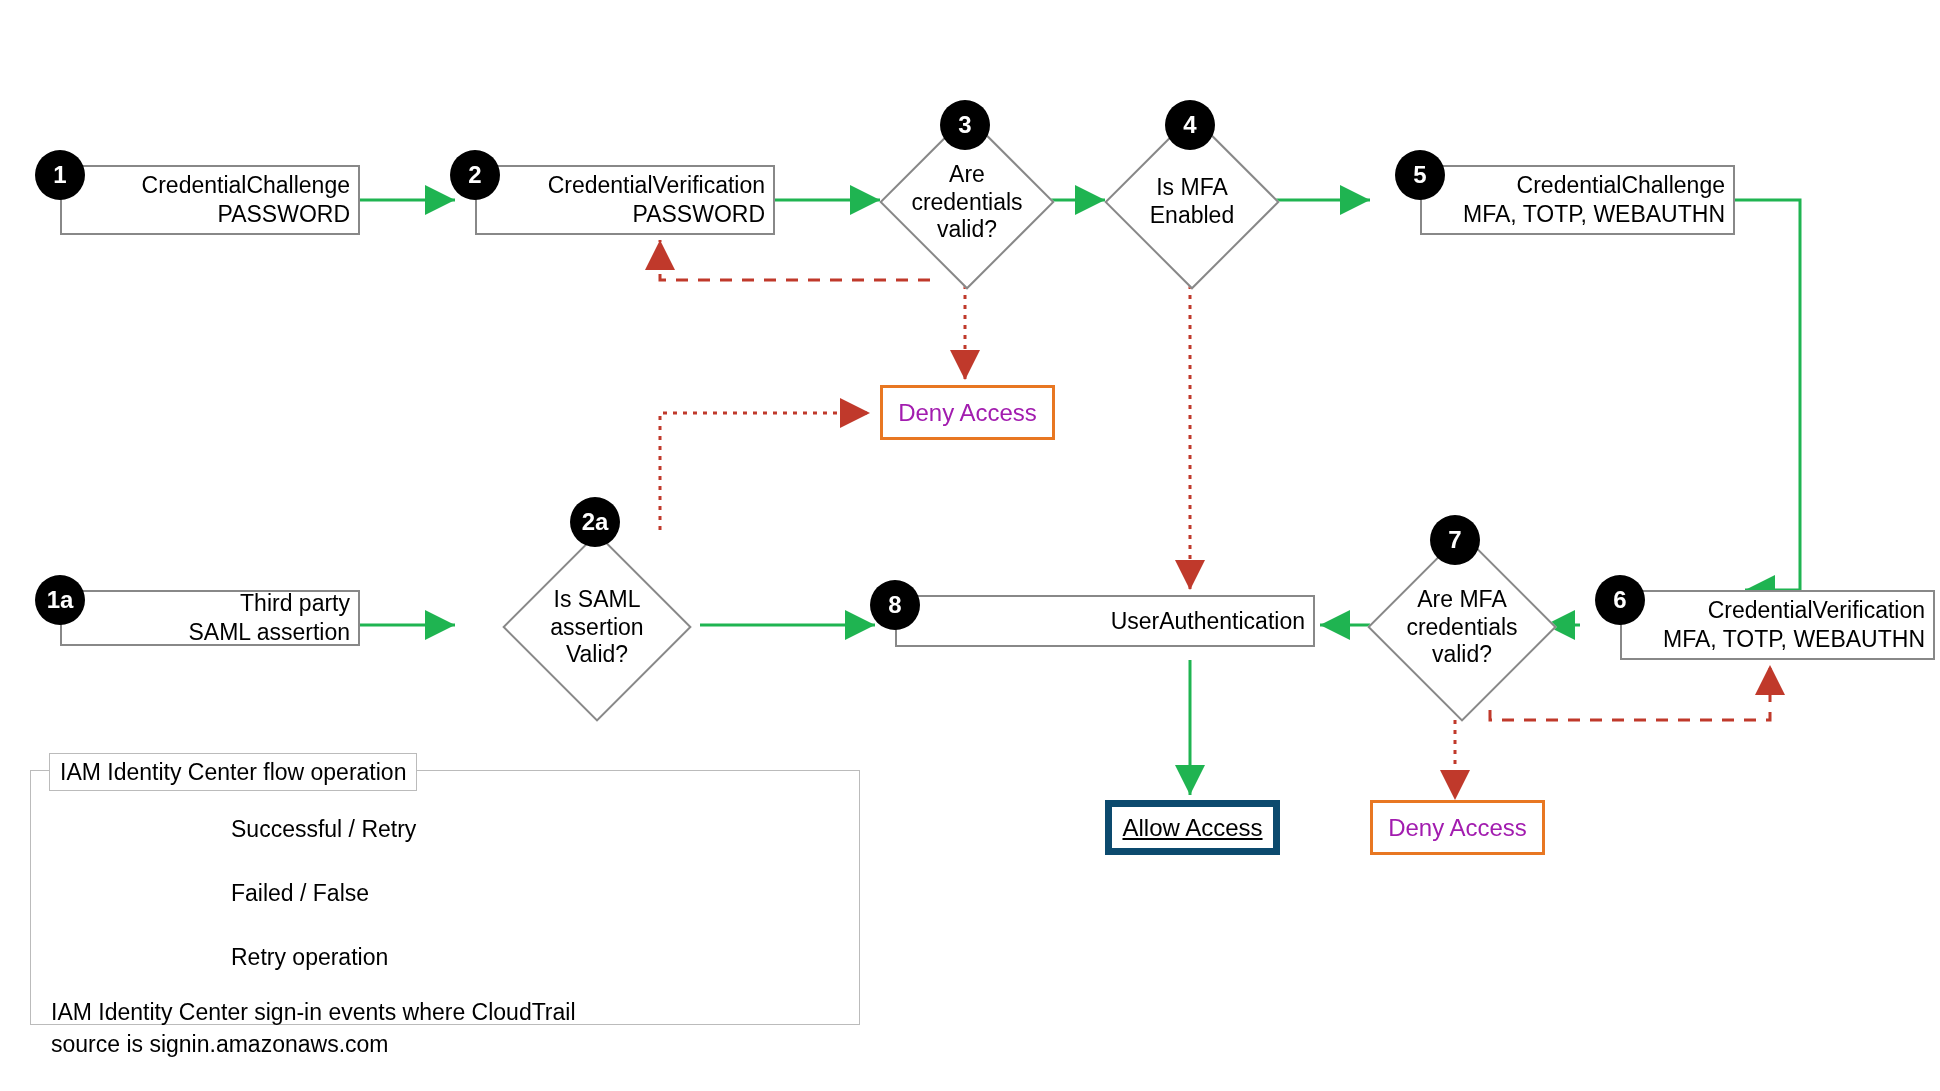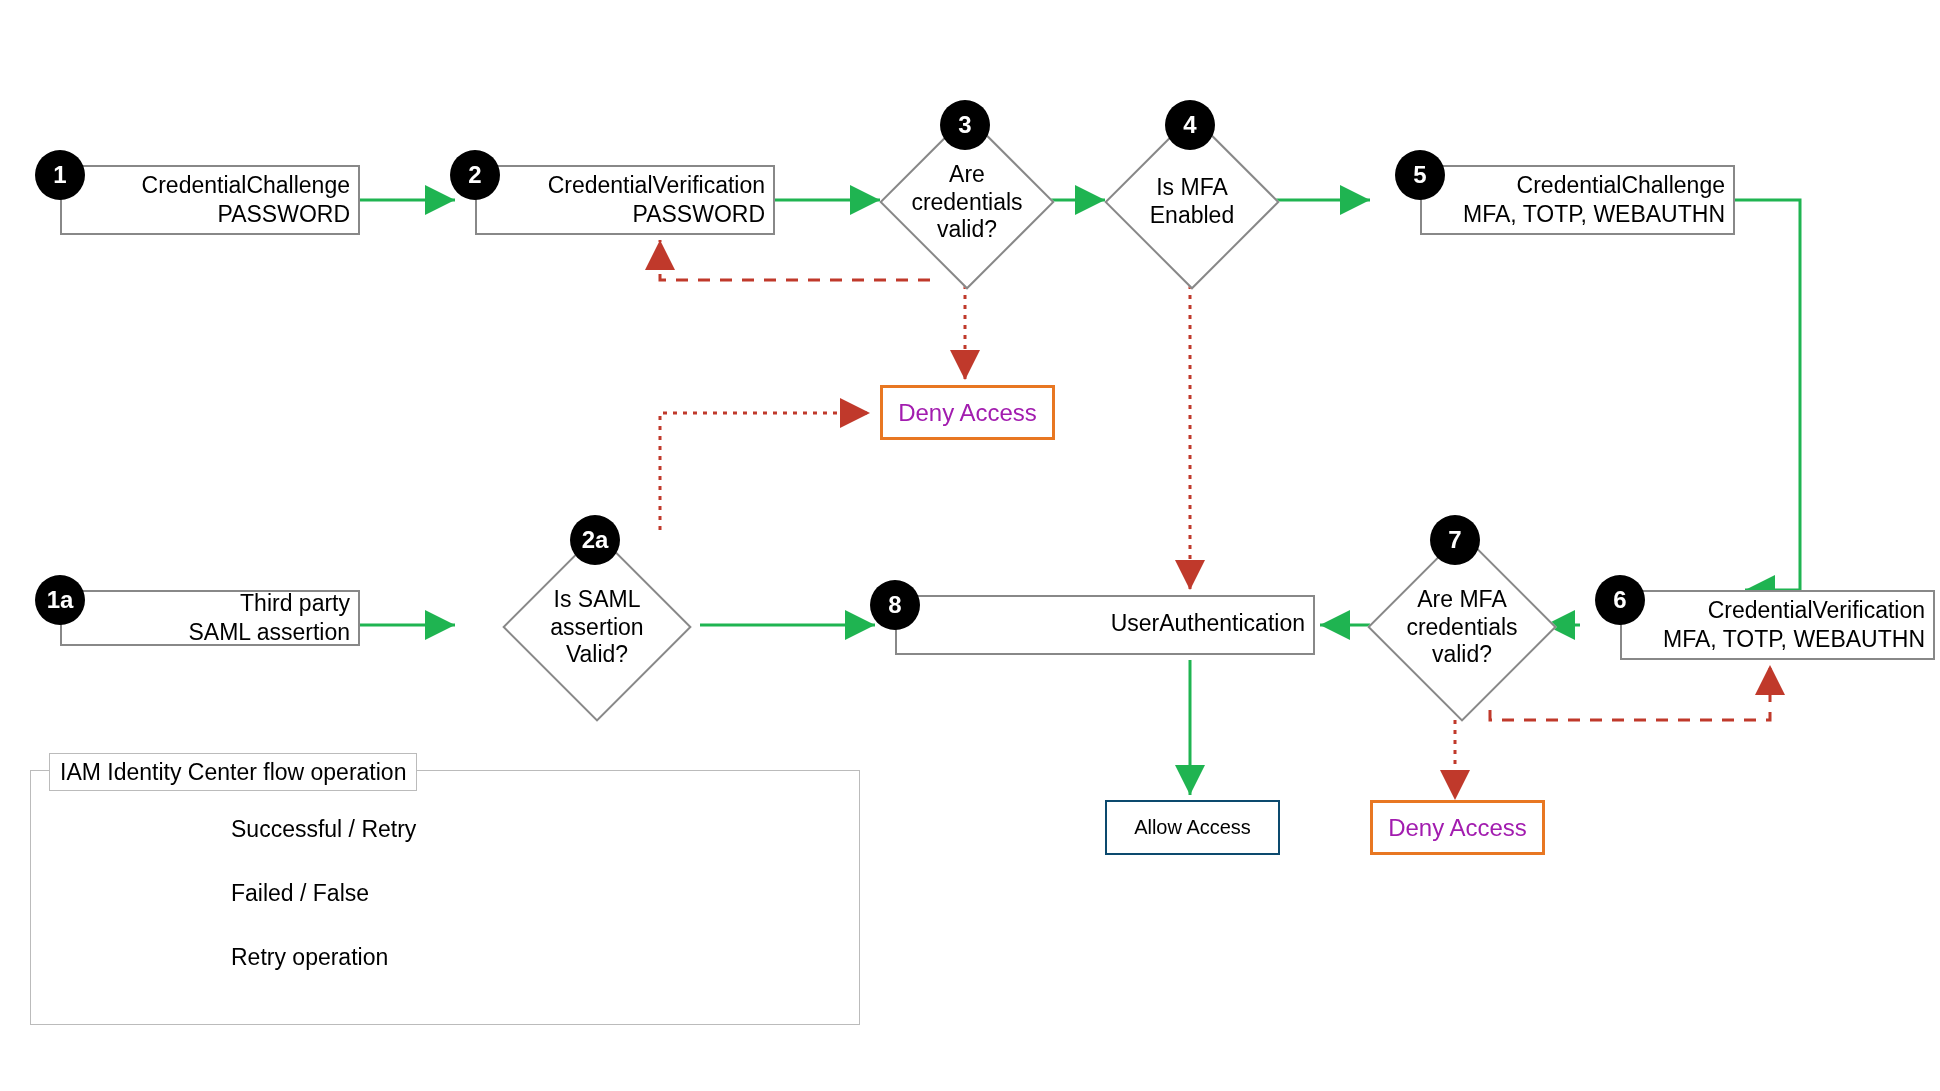--- a/index.html
+++ b/index.html
@@ -72,28 +72,29 @@
     color: #a21caf;
     background: #fff;
     font-size: 24px;
     display: flex;
     align-items: center;
     justify-content: center;
     box-sizing: border-box;
   }
   .allow {
     position: absolute;
-    border: 2px solid #0c4a6e;
+    border: 7px solid #0c4a6e;
     color: #000;
     background: #fff;
-    font-size: 20px;
-    display: flex;
-    align-items: center;
-    justify-content: center;
-    box-sizing: border-box;
+    font-size: 24px;
+    display: flex;
+    align-items: center;
+    justify-content: center;
+    box-sizing: border-box;
+    text-decoration: underline;
   }
   .legend {
     position: absolute;
     border: 1px solid #bbb;
     background: #fff;
     box-sizing: border-box;
     padding: 0 20px 20px 20px;
     font-size: 23px;
     line-height: 1.4;
   }
@@ -218,23 +219,23 @@
 </div>
 <div class="badge" style="left:35px; top:575px;">1a</div>
 
 <div class="diamond" style="left:530px; top:560px; width:130px; height:130px;">
   <div class="dcontent">
     <span>Is SAML</span><br>
     <span>assertion</span><br>
     <span>Valid?</span>
   </div>
 </div>
-<div class="badge" style="left:570px; top:515px;">2a</div>
-
-<div class="box right" style="left:895px; top:595px; width:420px; height:60px;justify-content:flex-end;">
+<div class="badge" style="left:570px; top:497px;">2a</div>
+
+<div class="box right" style="left:895px; top:595px; width:420px; height:52px;">
   <span>UserAuthentication</span>
 </div>
 <div class="badge" style="left:870px; top:580px;">8</div>
 
 <div class="diamond" style="left:1395px; top:560px; width:130px; height:130px;">
   <div class="dcontent">
     <span>Are MFA</span><br>
     <span>credentials</span><br>
     <span>valid?</span>
   </div>
@@ -260,15 +261,19 @@
     <span>Successful / Retry</span>
   </div>
   <div class="row">
     <span class="swatch"></span>
     <span>Failed / False</span>
   </div>
   <div class="row">
     <span class="swatch"></span>
     <span>Retry operation</span>
   </div>
+  <div class="caption">
+    <span>IAM Identity Center sign-in events where CloudTrail</span><br>
+    <span>source is signin.amazonaws.com</span>
+  </div>
 </div>
 
 </div>
 
 </body></html>

